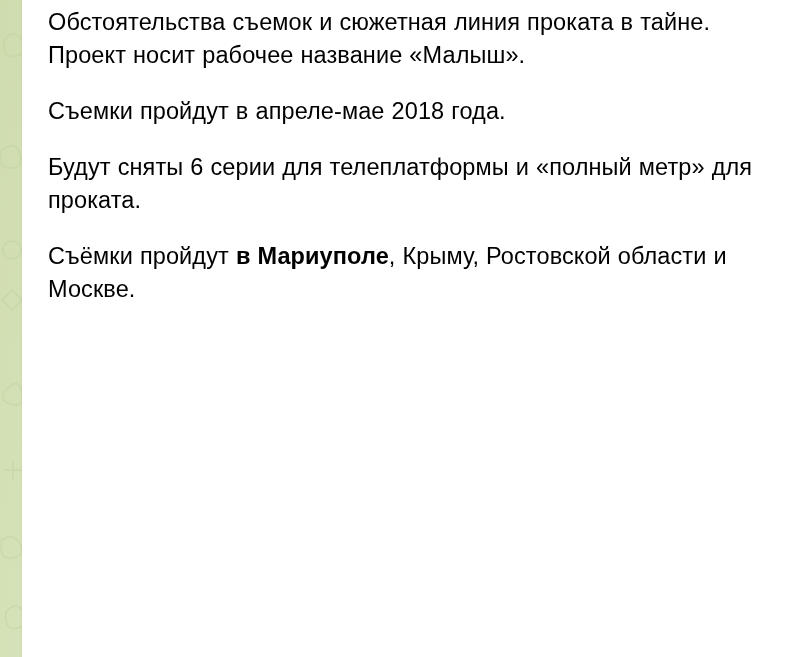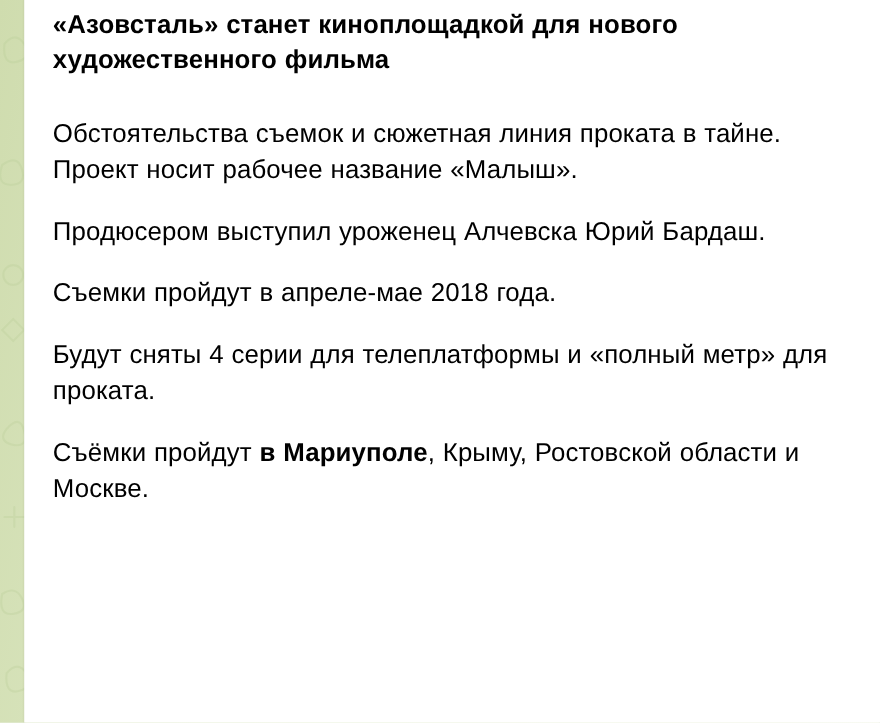--- a/index.html
+++ b/index.html
@@ -86,27 +86,25 @@
       <circle cx="786" cy="380" r="7"></circle>
       <path d="M774 460 l10 -10 l10 10 l-10 10z"></path>
       <path d="M772 550 q12 -12 18 2 q6 14 -8 16 q-14 2 -10 -18z"></path>
       <circle cx="784" cy="630" r="8"></circle>
     </g>
   </svg>
 
   <div id="bubble">
     <div class="msg-text">
 
-      <p class="para title">«Азовсталь» станет киноплощадкой для нового художественного фильма</p>
 
       <p class="para">Обстоятельства съемок и сюжетная линия проката в тайне. Проект носит рабочее название «Малыш».</p>
 
-      <p class="para">Продюсером выступил уроженец Алчевска Юрий Бардаш.</p>
 
       <p class="para">Съемки пройдут в апреле-мае 2018 года.</p>
 
-      <p class="para">Будут сняты 4 серии для телеплатформы и «полный метр» для проката.</p>
+      <p class="para">Будут сняты 6 серии для телеплатформы и «полный метр» для проката.</p>
 
       <p class="para"><span>Съёмки пройдут </span><span class="b">в Мариуполе</span><span>, Крыму, Ростовской области и Москве.</span></p>
 
     </div>
   </div>
 </div>
 
 </body></html>

